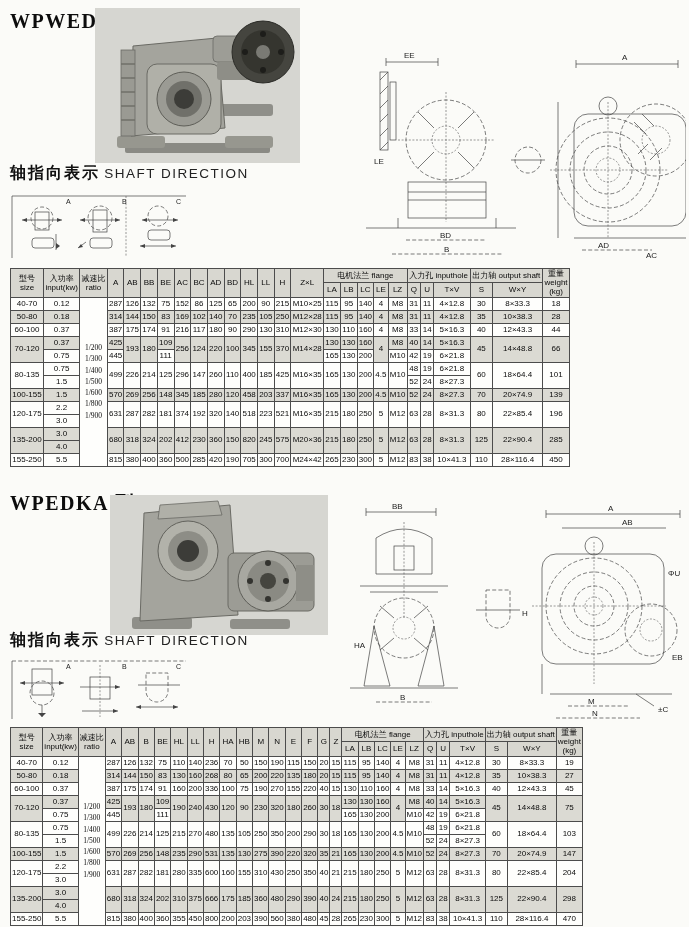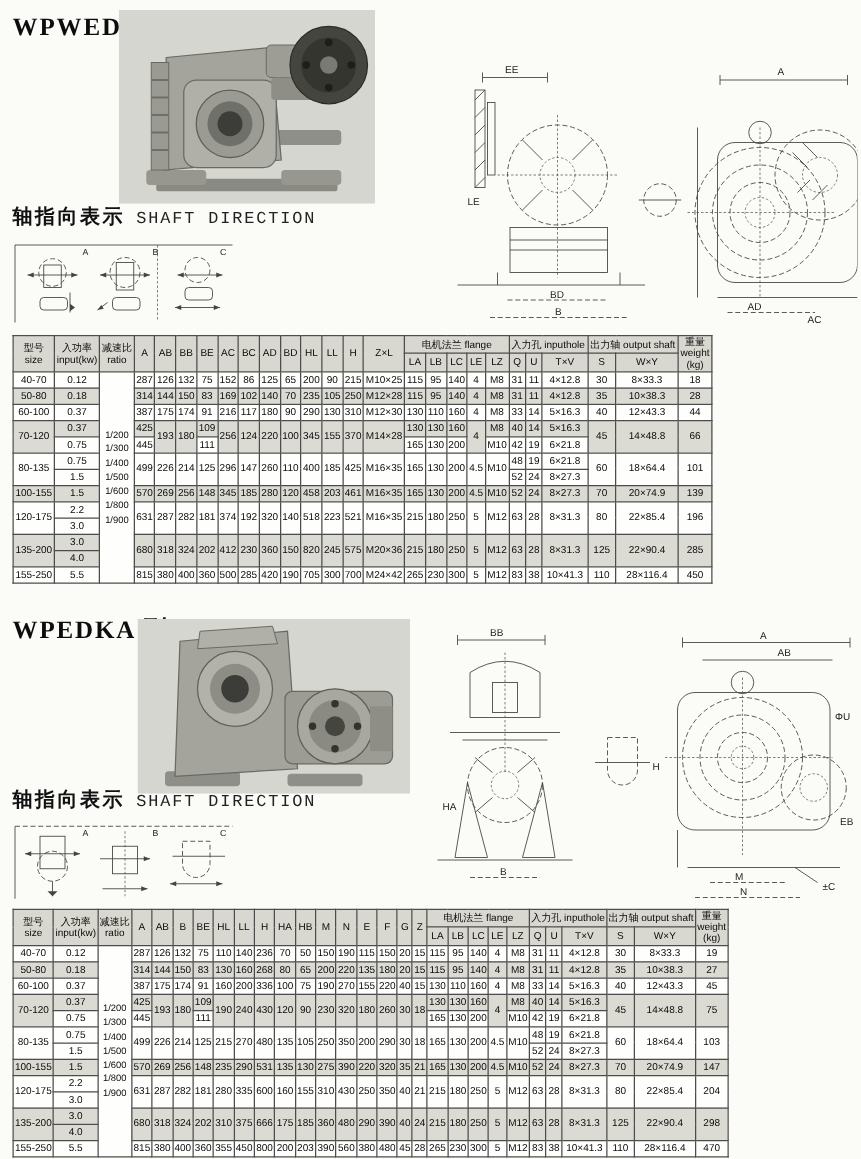--- a/index.html
+++ b/index.html
@@ -6,33 +6,33 @@
   body{
     width:689px;height:927px;position:relative;overflow:hidden;
     background:#fbfbf8;color:#111;
     font-family:"Liberation Sans",sans-serif;
   }
   .abs{position:absolute;}
   .sec-title{
     font-family:"Liberation Serif",serif;font-weight:bold;
     font-size:20px;letter-spacing:1.5px;color:#0d0d0d;
   }
-  .shaft-label{font-size:15px;white-space:nowrap;font-family:Liberation Mono, monospace;}
+  .shaft-label{font-size:15px;white-space:nowrap;}
   .shaft-label .cn{font-weight:bold;font-size:16px;letter-spacing:2px;}
   .shaft-label .en{font-size:13.5px;letter-spacing:1.5px;color:#222;}
   table.spec-table{
     border-collapse:collapse;width:560px;font-size:8px;color:#0a0a0a;
     background:#fefefc;
   }
   .spec-table th,.spec-table td{
     border:1px solid #4c4c4c;text-align:center;vertical-align:middle;
     padding:0 1px;line-height:1.15;height:12px;white-space:nowrap;
   }
   .spec-table thead th{background:#d8d7d0;font-weight:normal;}
-  .spec-table td.ratio{font-size:7.5px;line-height:1.5;background:#fefefc;}
+  .spec-table td.ratio{font-size:7.5px;line-height:1.5;background:#fefefc;font-family:Liberation Serif, serif;}
   .spec-table tr.shade td{background:#dbdad3;}
   svg{display:block;}
   svg text{font-family:"Liberation Sans",sans-serif;fill:#222;}
   .dim{stroke:#444;stroke-width:0.7;fill:none;}
   .dash{stroke:#444;stroke-width:0.7;fill:none;stroke-dasharray:4 2.2;}
   .dashf{stroke:#555;stroke-width:0.6;fill:none;stroke-dasharray:2 1.6;}
 </style>
 </head>
 <body>
 
@@ -366,21 +366,21 @@
           <td>570</td>
           <td>269</td>
           <td>256</td>
           <td>148</td>
           <td>345</td>
           <td>185</td>
           <td>280</td>
           <td>120</td>
           <td>458</td>
           <td>203</td>
-          <td>461</td>
+          <td>337</td>
           <td>M16×35</td>
           <td>165</td>
           <td>130</td>
           <td>200</td>
           <td>4.5</td>
           <td>M10</td>
           <td>52</td>
           <td>24</td>
           <td>8×27.3</td>
           <td>70</td>

